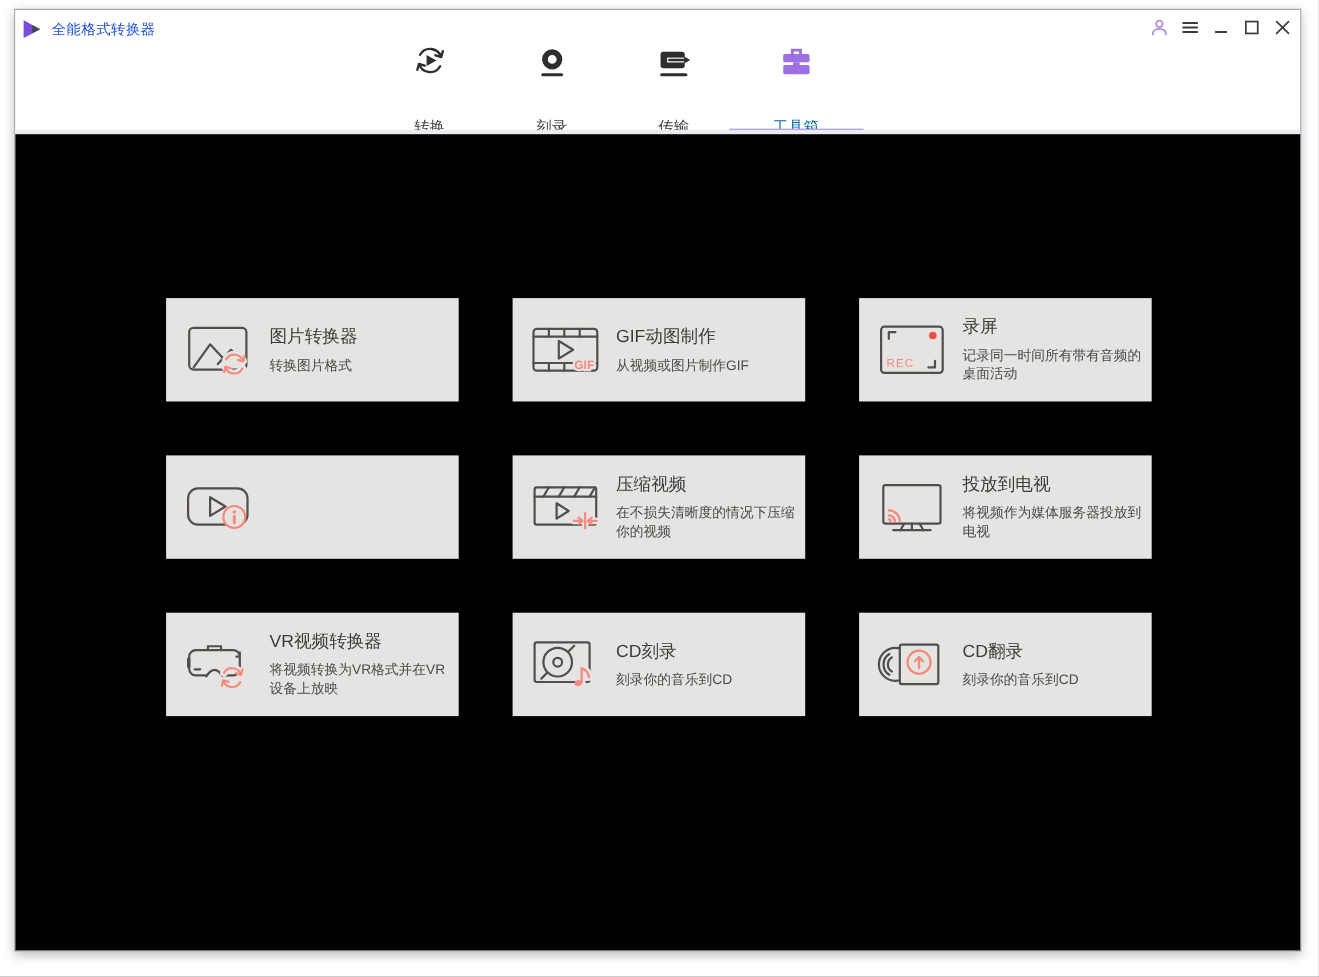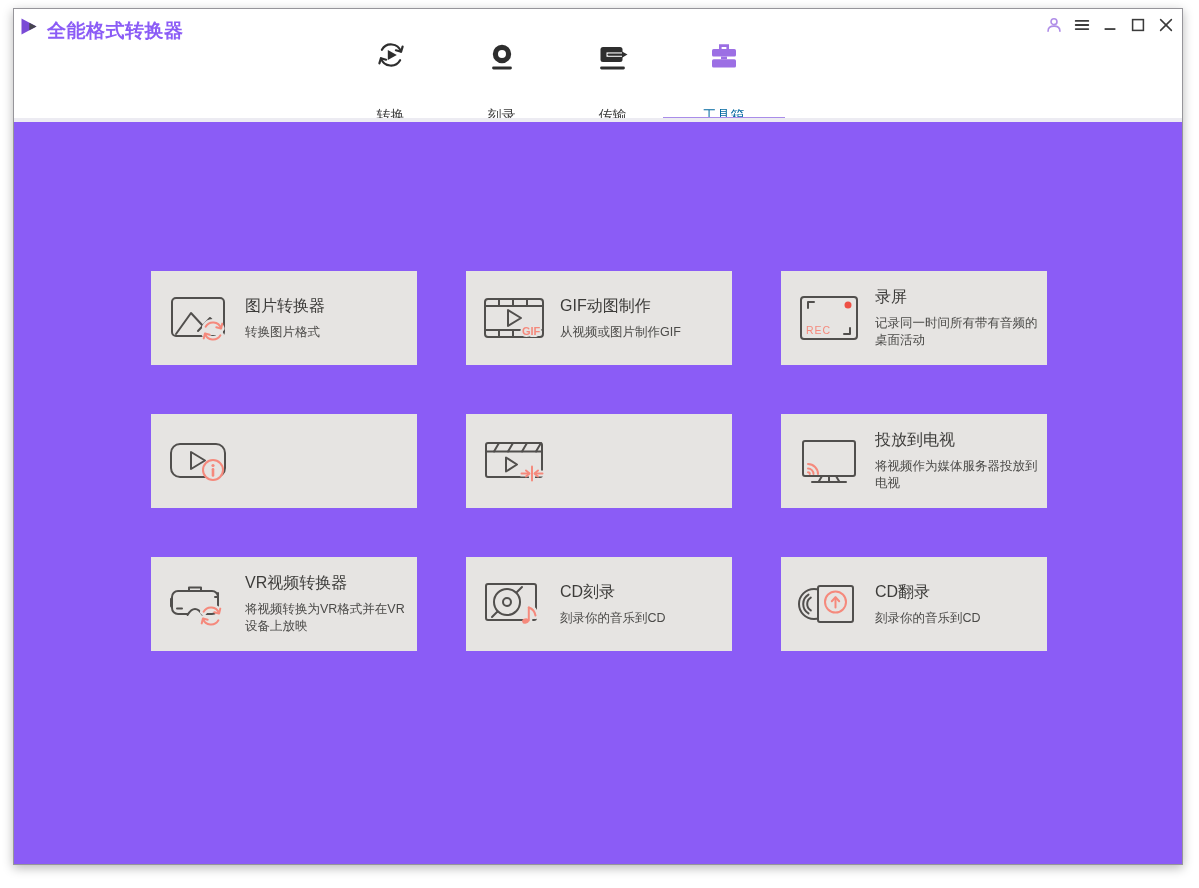--- a/index.html
+++ b/index.html
@@ -13,21 +13,21 @@
   .window {
     position:absolute; left:13px; top:8px; width:1170px; height:857px;
     background:#ffffff; border:1px solid #96959a;
     box-shadow:0 3px 10px rgba(0,0,0,.28);
   }
   
   .header { position:absolute; left:0; top:0; right:0; height:113px; background:#fff; }
   .logo { position:absolute; left:5px; top:8px; width:20px; height:19px; }
   .app-title {
     position:absolute; left:33px; top:9px;
-    font-size:19px; font-weight:bold; color:#8b5cf6; letter-spacing:.5px;
+    font-size:13px; font-weight:normal; color:#1d4ed8; letter-spacing:.5px;
   }
   .controls { position:absolute; right:4px; top:3px; display:flex; align-items:center; }
   .ctrl-btn {
     width:24px; height:26px; display:flex; align-items:center; justify-content:center;
     cursor:pointer; background:transparent; border:none; padding:0;
   }
   .ctrl-btn + .ctrl-btn { margin-left:4px; }
   
   .tabs { position:absolute; left:336px; top:33px; display:flex; gap:30px; }
   .tab {
@@ -36,21 +36,21 @@
   }
   .tab .tab-icon-box { height:33px; display:flex; align-items:flex-end; justify-content:center; }
   .tab .tab-label { margin-top:6px; font-size:14px; color:#3b3b3b; }
   .tab.active .tab-label { color:#0369a1; }
   .tab.active::after {
     content:""; position:absolute; bottom:0; left:50%; transform:translateX(-50%);
     width:122px; height:4px; background:#a98de9;
   }
   .tab-track { position:absolute; left:0; right:0; top:109px; height:4px; background:#ecebf2; }
   
-  .content { position:absolute; left:0; right:0; top:113px; bottom:0; background:#8b5cf6; }
+  .content { position:absolute; left:0; right:0; top:113px; bottom:0; background:#000000; }
   .grid {
     position:absolute; left:137px; top:149px;
     display:grid; grid-template-columns:repeat(3,266px); grid-auto-rows:94px; gap:49px 49px;
   }
   .card {
     background:#e6e4e2; display:flex; align-items:center; padding-left:16px; cursor:pointer;
   }
   .card-icon { width:64px; height:56px; flex:0 0 64px; }
   .card-text { margin-left:14px; width:172px; }
   .card-title { font-size:16px; color:#3d3c3a; }
@@ -263,20 +263,24 @@
             </g>
             <g stroke="#f5897c">
               <line x1="50" y1="33.5" x2="50" y2="47.5"></line>
               <line x1="39.5" y1="40.5" x2="47" y2="40.5"></line>
               <path d="M44 37.5 L47.5 40.5 L44 43.5"></path>
               <line x1="60.5" y1="40.5" x2="53" y2="40.5"></line>
               <path d="M56 37.5 L52.5 40.5 L56 43.5"></path>
             </g>
           </svg>
         </span>
+        <span class="card-text">
+          <span class="card-title" style="display:block">压缩视频</span>
+          <span class="card-desc" style="display:block">在不损失清晰度的情况下压缩你的视频</span>
+        </span>
       </div>
 
       <div class="card">
         <span class="card-icon">
           <svg width="64" height="56" viewBox="0 0 64 56" fill="none" stroke="#514f4d" stroke-width="2" stroke-linecap="round" stroke-linejoin="round">
             <rect x="6" y="8" width="52" height="35" rx="2"></rect>
             <line x1="25" y1="43" x2="21.5" y2="49"></line>
             <line x1="39" y1="43" x2="42.5" y2="49"></line>
             <line x1="32" y1="43" x2="32" y2="49"></line>
             <line x1="15" y1="49" x2="49" y2="49"></line>

